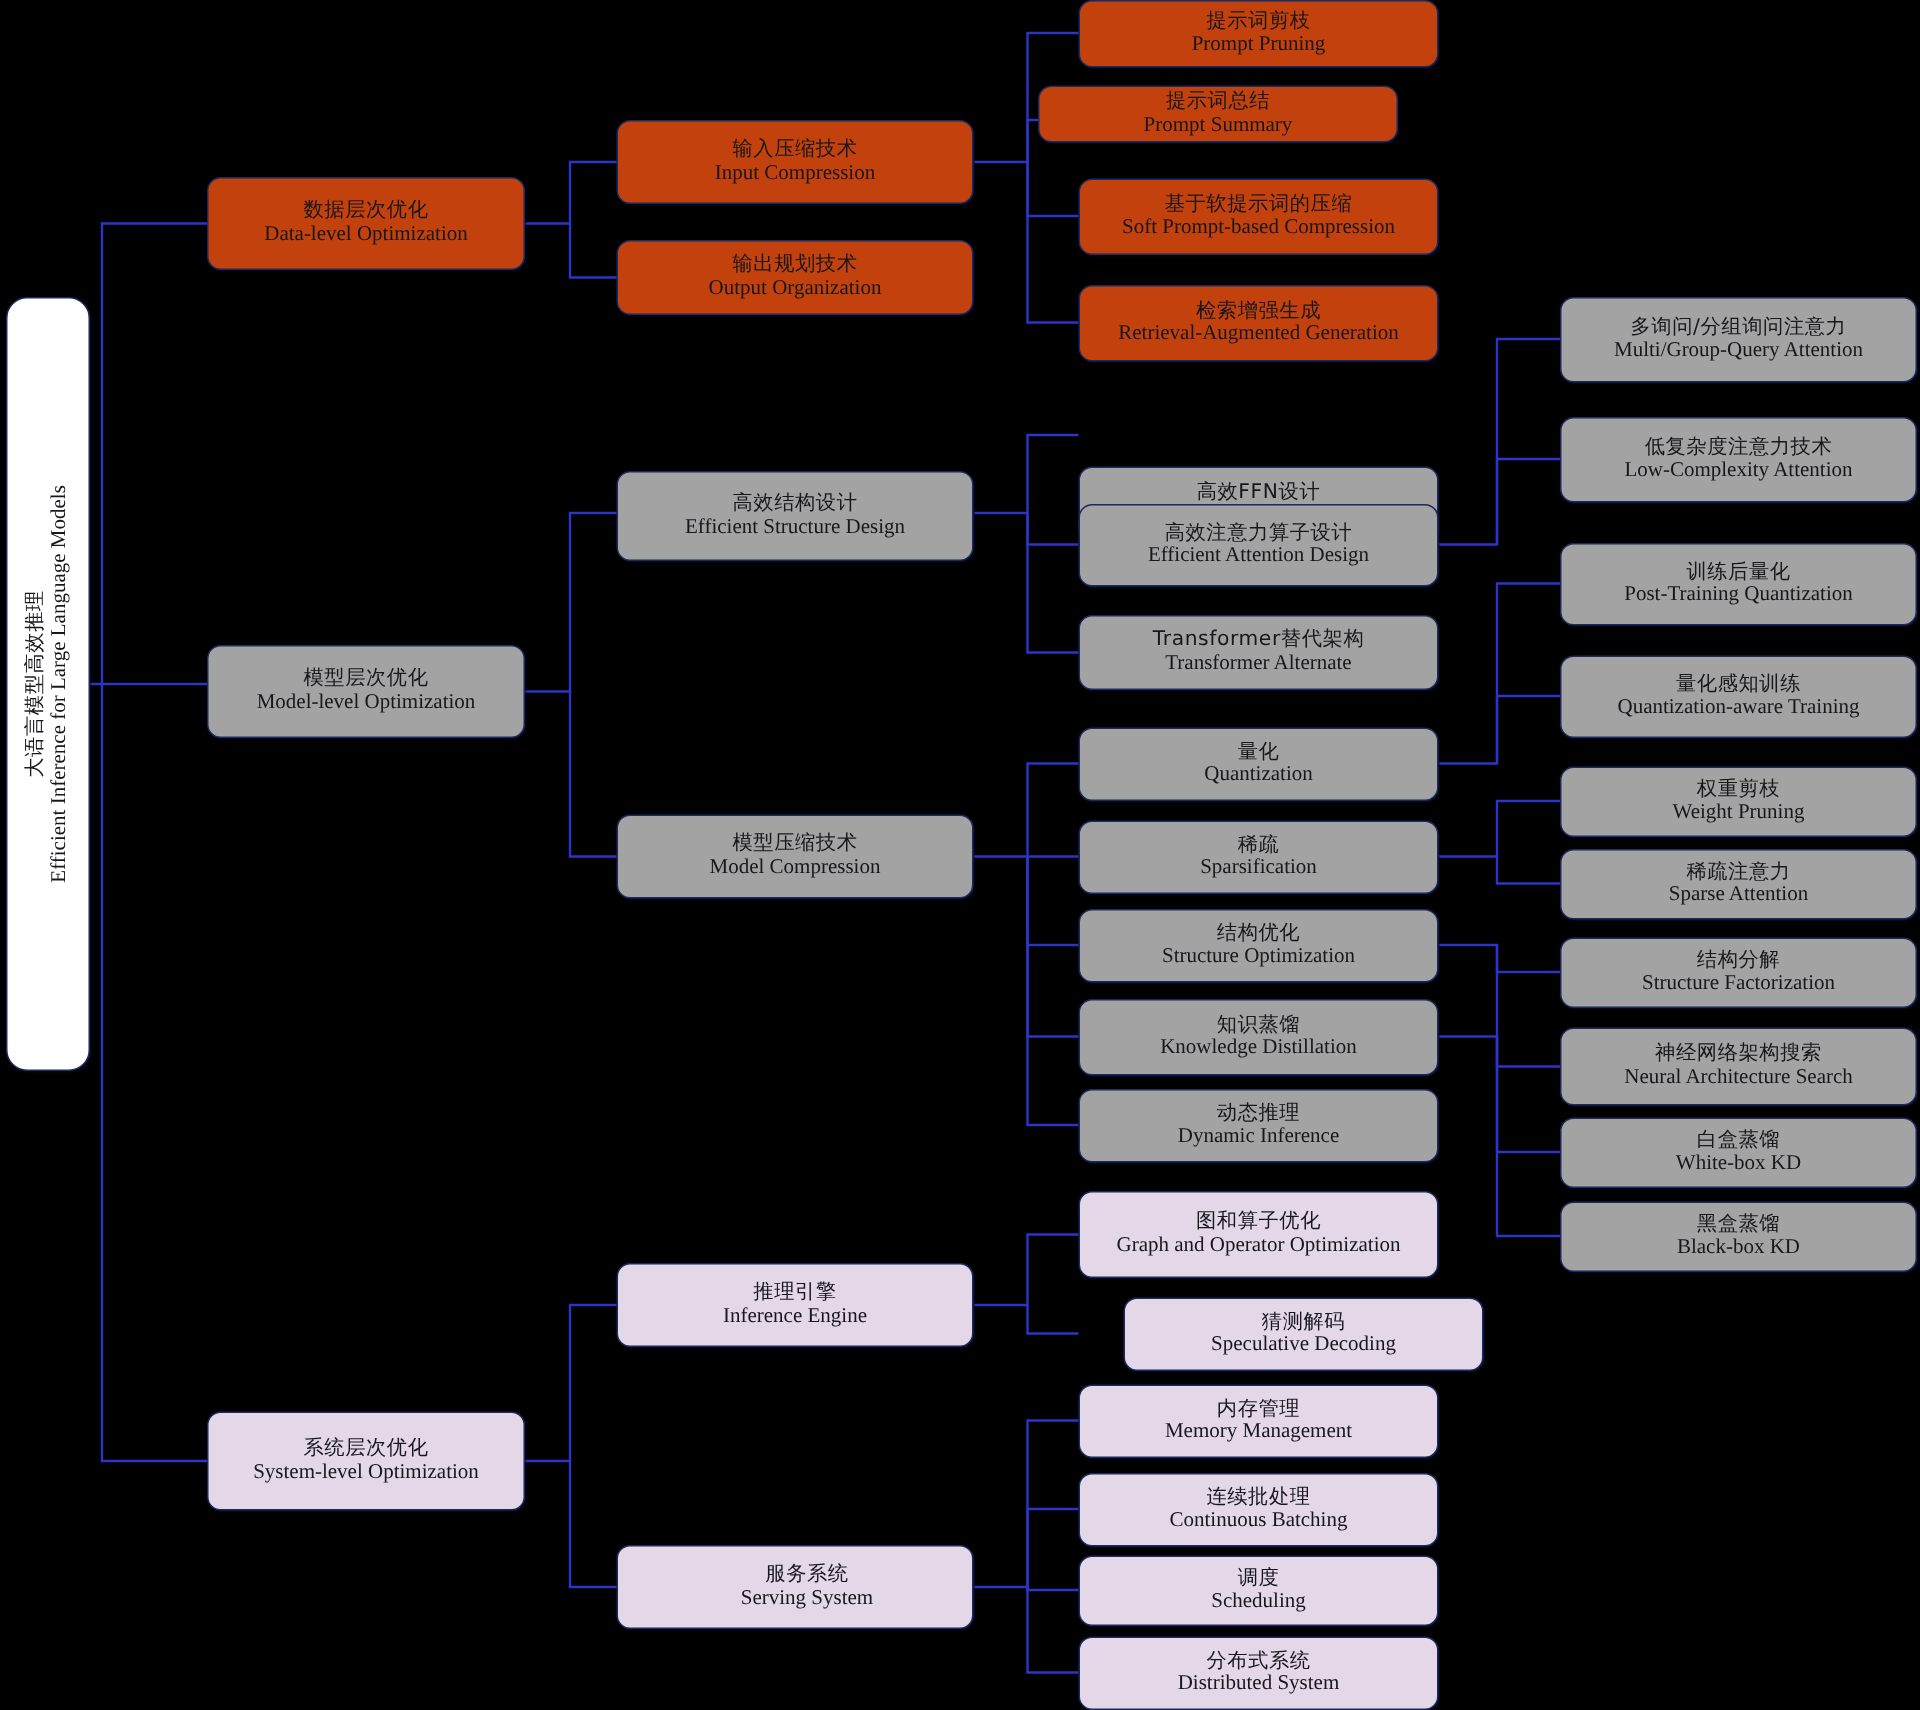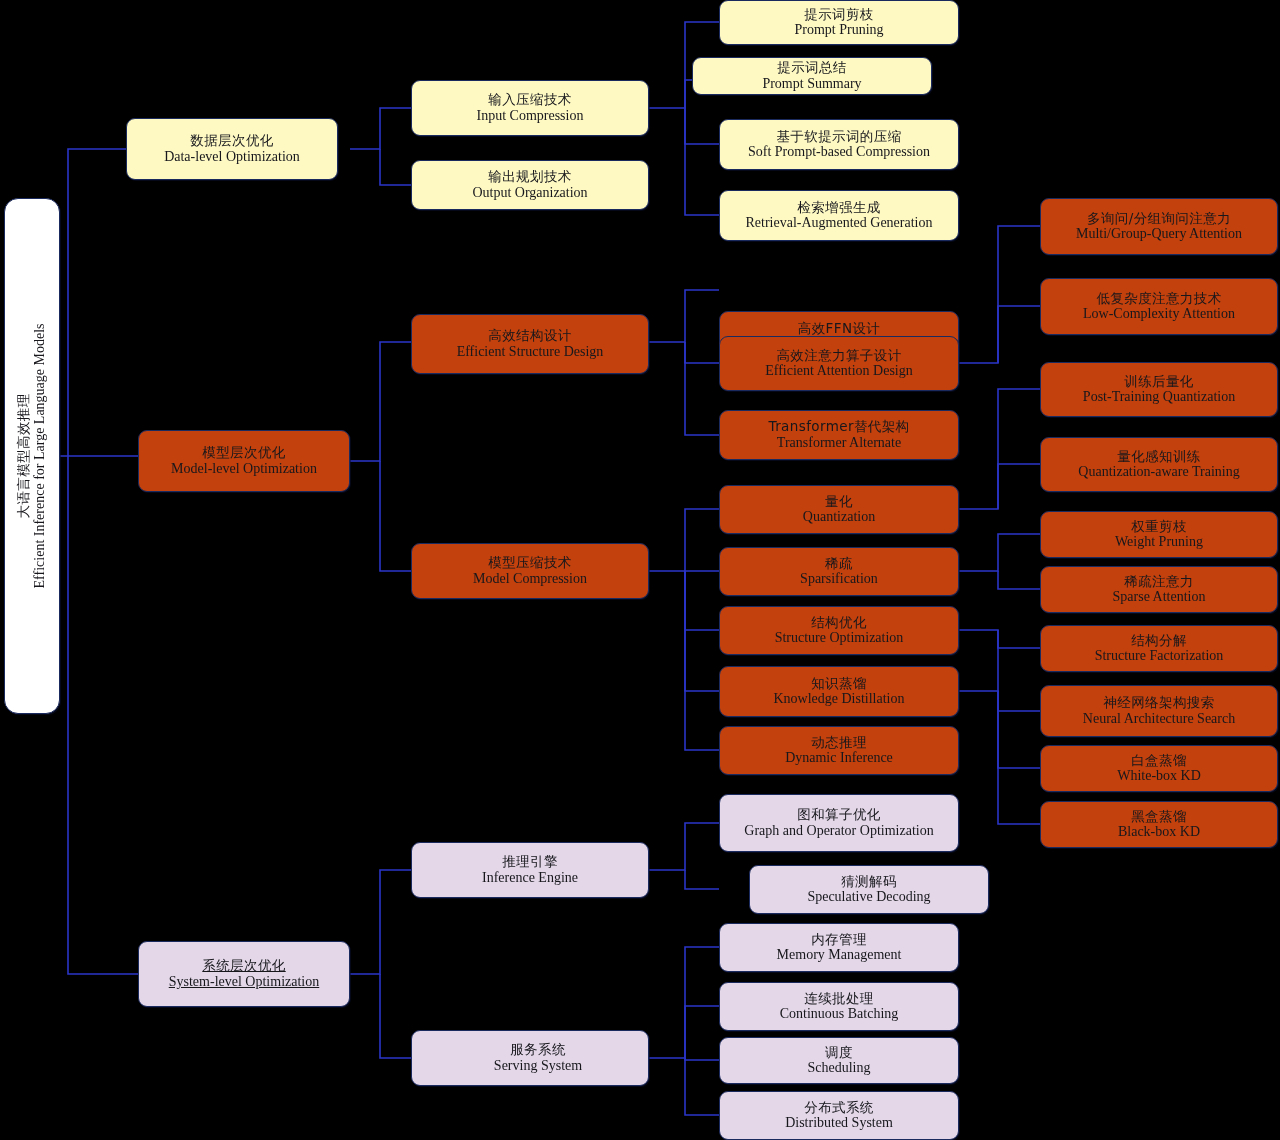--- a/index.html
+++ b/index.html
@@ -42,22 +42,22 @@
     font-family: "DejaVu Sans", "Liberation Sans", sans-serif;
     font-size: 13.5px;
     letter-spacing: 0.4px;
     white-space: nowrap;
   }
   .node .en {
     font-family: "Liberation Serif", "DejaVu Serif", serif;
     font-size: 14px;
     white-space: nowrap;
   }
-  .g-fill { background: #fef9c3; }
-  .b-fill { background: #c2410c; }
+  .g-fill { background: #c2410c; }
+  .b-fill { background: #a3a3a3; }
   .p-fill { background: #e3d7e8; }
   .w-fill { background: #ffffff; }
 
   
   #root-node {
     border-radius: 14px;
   }
   #root-node .rot {
     transform: rotate(-90deg);
     transform-origin: center center;
@@ -114,29 +114,29 @@
     </svg>
 
   <div class="node w-fill" id="root-node" style="left: 4px; top: 198px; width: 56px; height: 516px;">
     <div class="rot" style="width: 516px;">
       <span class="cn">大语言模型高效推理</span>
       <span class="en">Efficient Inference for Large Language Models</span>
     </div>
   </div>
 
   <div id="node-layer">
-      <div class="node g-fill" style="left: 126px; top: 118px; width: 212px; height: 62px;">
+      <div class="node g-fill" style="left: 138px; top: 118px; width: 212px; height: 62px;">
         <span class="cn">数据层次优化</span>
         <span class="en">Data-level Optimization</span>
       </div>
       <div class="node b-fill" style="left: 138px; top: 430px; width: 212px; height: 62px;">
         <span class="cn">模型层次优化</span>
         <span class="en">Model-level Optimization</span>
       </div>
-      <div class="node p-fill" style="left: 138px; top: 941px; width: 212px; height: 66px; text-decoration: underline;">
+      <div class="node p-fill" style="left: 138px; top: 941px; width: 212px; height: 66px;">
         <span class="cn">系统层次优化</span>
         <span class="en">System-level Optimization</span>
       </div>
       <div class="node g-fill" style="left: 411px; top: 80px; width: 238px; height: 56px;">
         <span class="cn">输入压缩技术</span>
         <span class="en">Input Compression</span>
       </div>
       <div class="node g-fill" style="left: 411px; top: 160px; width: 238px; height: 50px;">
         <span class="cn">输出规划技术</span>
         <span class="en">Output Organization</span>

